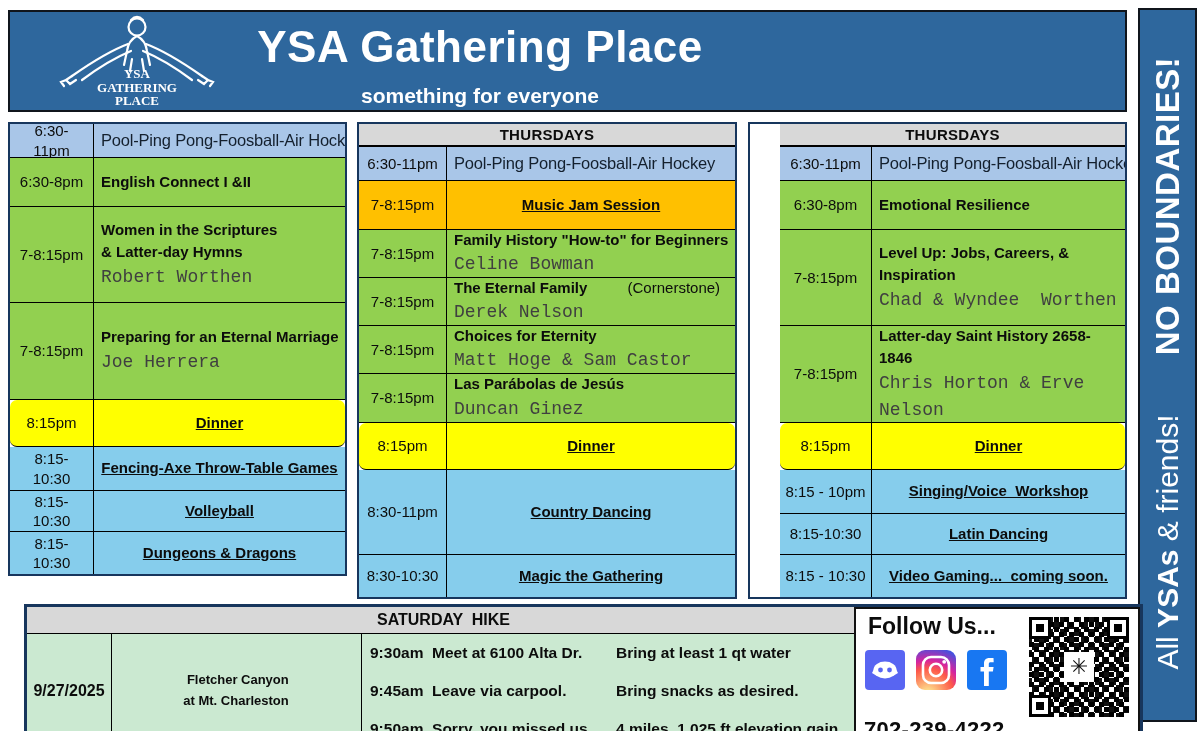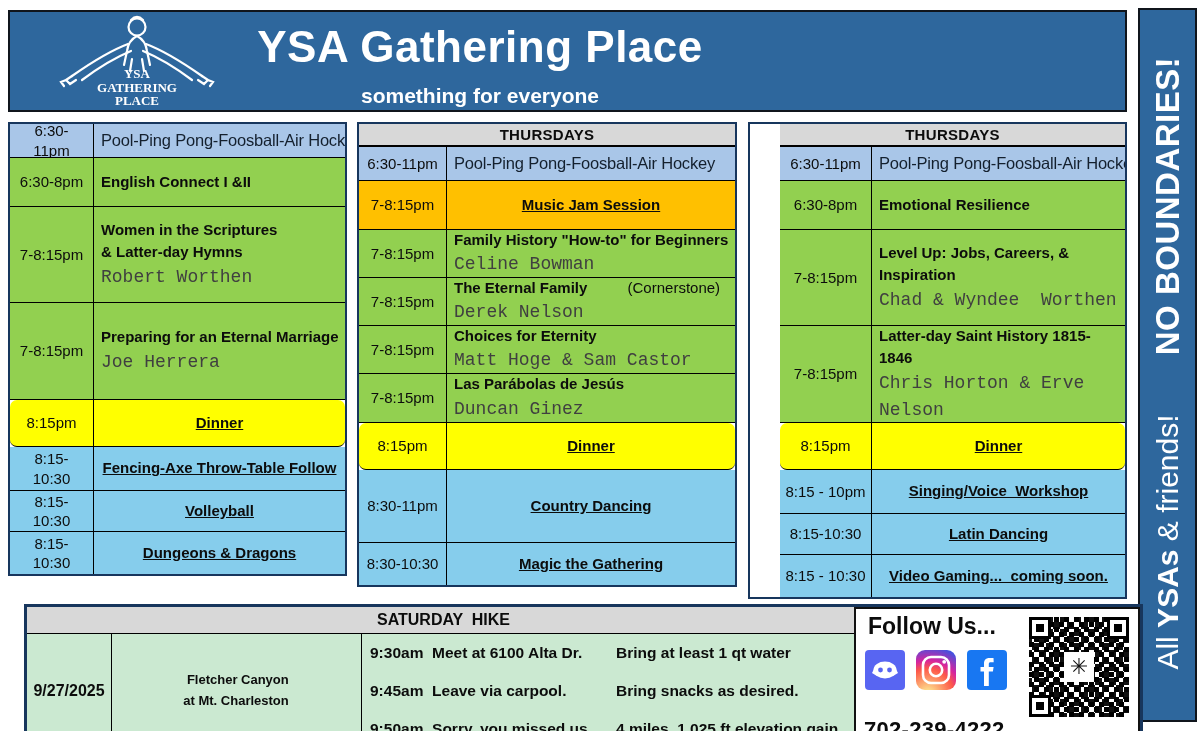--- a/index.html
+++ b/index.html
@@ -161,21 +161,21 @@
     <div class="row bg-yellow" style="height:47px">
       <div class="tcell">8:15pm</div>
       <div class="ccell center">
           <div class="t">Dinner</div>
         </div>
     </div>
     <div class="row bg-sky" style="height:44px">
       <div class="tcell">8:15-
 10:30</div>
       <div class="ccell center">
-          <div class="t">Fencing-Axe Throw-Table Follow</div>
+          <div class="t">Fencing-Axe Throw-Table Games</div>
         </div>
     </div>
     <div class="row bg-sky" style="height:41px">
       <div class="tcell">8:15-
 10:30</div>
       <div class="ccell center">
           <div class="t">Volleyball</div>
         </div>
     </div>
     <div class="row bg-sky" style="height:42px">
@@ -228,21 +228,21 @@
         <div class="t">Las Parábolas de Jesús</div>
         <div class="p">Duncan Ginez</div>
       </div>
     </div>
     <div class="row bg-yellow" style="height:47px">
       <div class="tcell">8:15pm</div>
       <div class="ccell center">
           <div class="t">Dinner</div>
         </div>
     </div>
-    <div class="row bg-sky" style="height:73px">
+    <div class="row bg-sky" style="height:85px">
       <div class="tcell">8:30-11pm</div>
       <div class="ccell center">
           <div class="t">Country Dancing</div>
         </div>
     </div>
     <div class="row bg-sky" style="height:42px">
       <div class="tcell">8:30-10:30</div>
       <div class="ccell center">
           <div class="t">Magic the Gathering</div>
         </div>
@@ -266,21 +266,21 @@
     <div class="row bg-green" style="height:96px">
       <div class="tcell">7-8:15pm</div>
       <div class="ccell">
         <div class="t">Level Up: Jobs, Careers, &amp; Inspiration</div>
         <div class="p">Chad &amp; Wyndee  Worthen</div>
       </div>
     </div>
     <div class="row bg-green" style="height:97px">
       <div class="tcell">7-8:15pm</div>
       <div class="ccell">
-        <div class="t">Latter-day Saint History 1815-1846</div>
+        <div class="t">Latter-day Saint History 2658-1846</div>
         <div class="p">Chris Horton &amp; Erve Nelson</div>
       </div>
     </div>
     <div class="row bg-yellow" style="height:47px">
       <div class="tcell">8:15pm</div>
       <div class="ccell center">
           <div class="t">Dinner</div>
         </div>
     </div>
     <div class="row bg-sky" style="height:44px">

